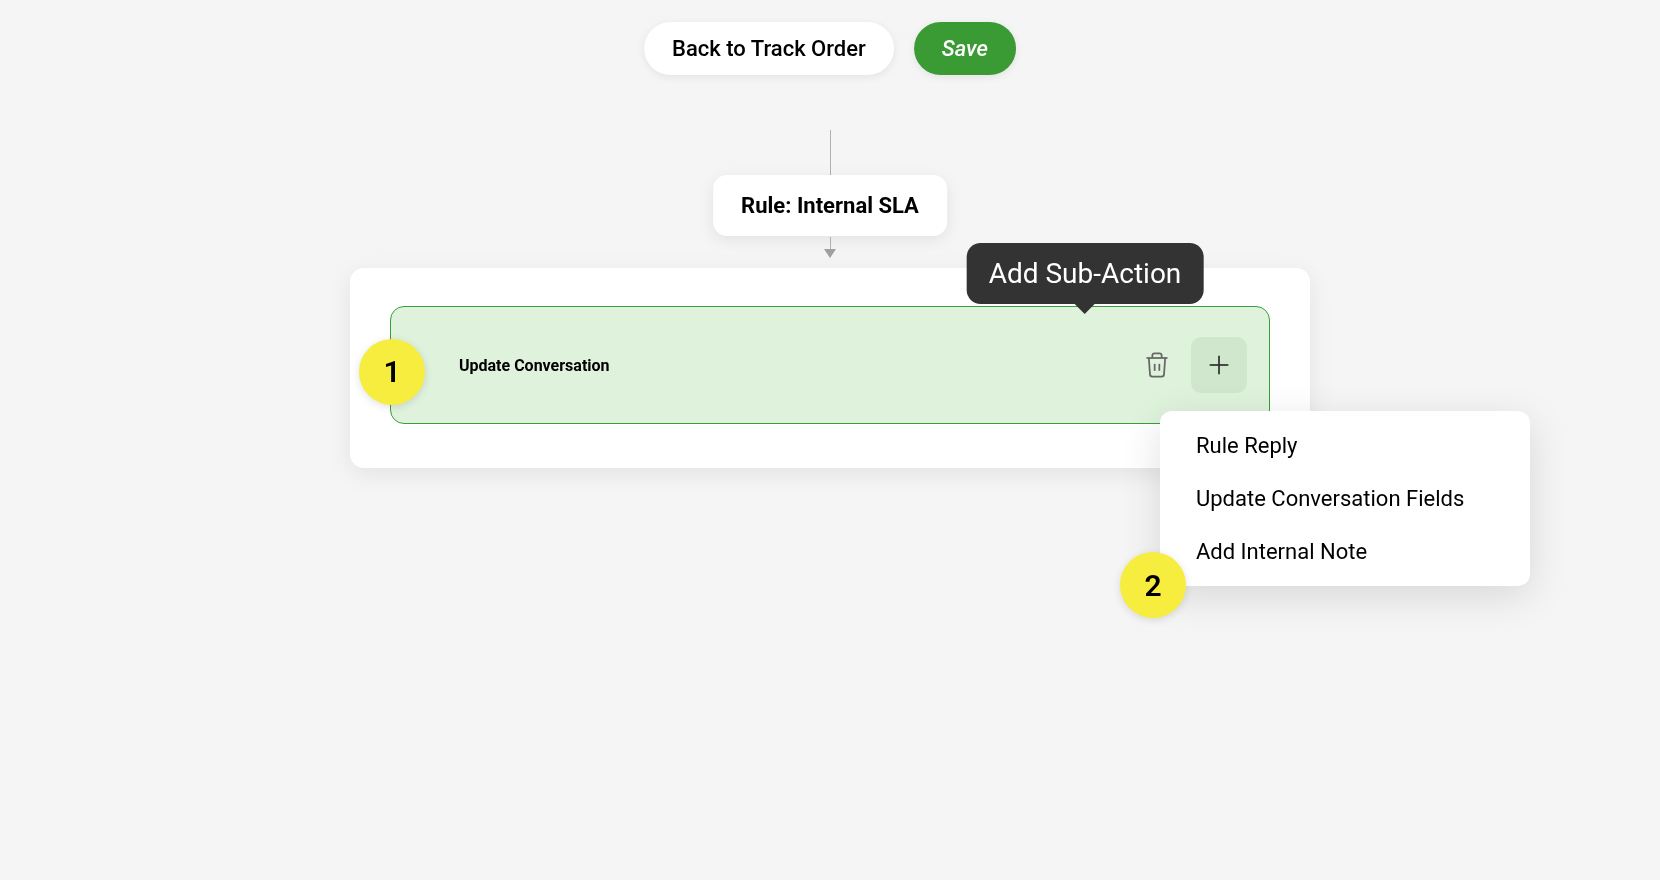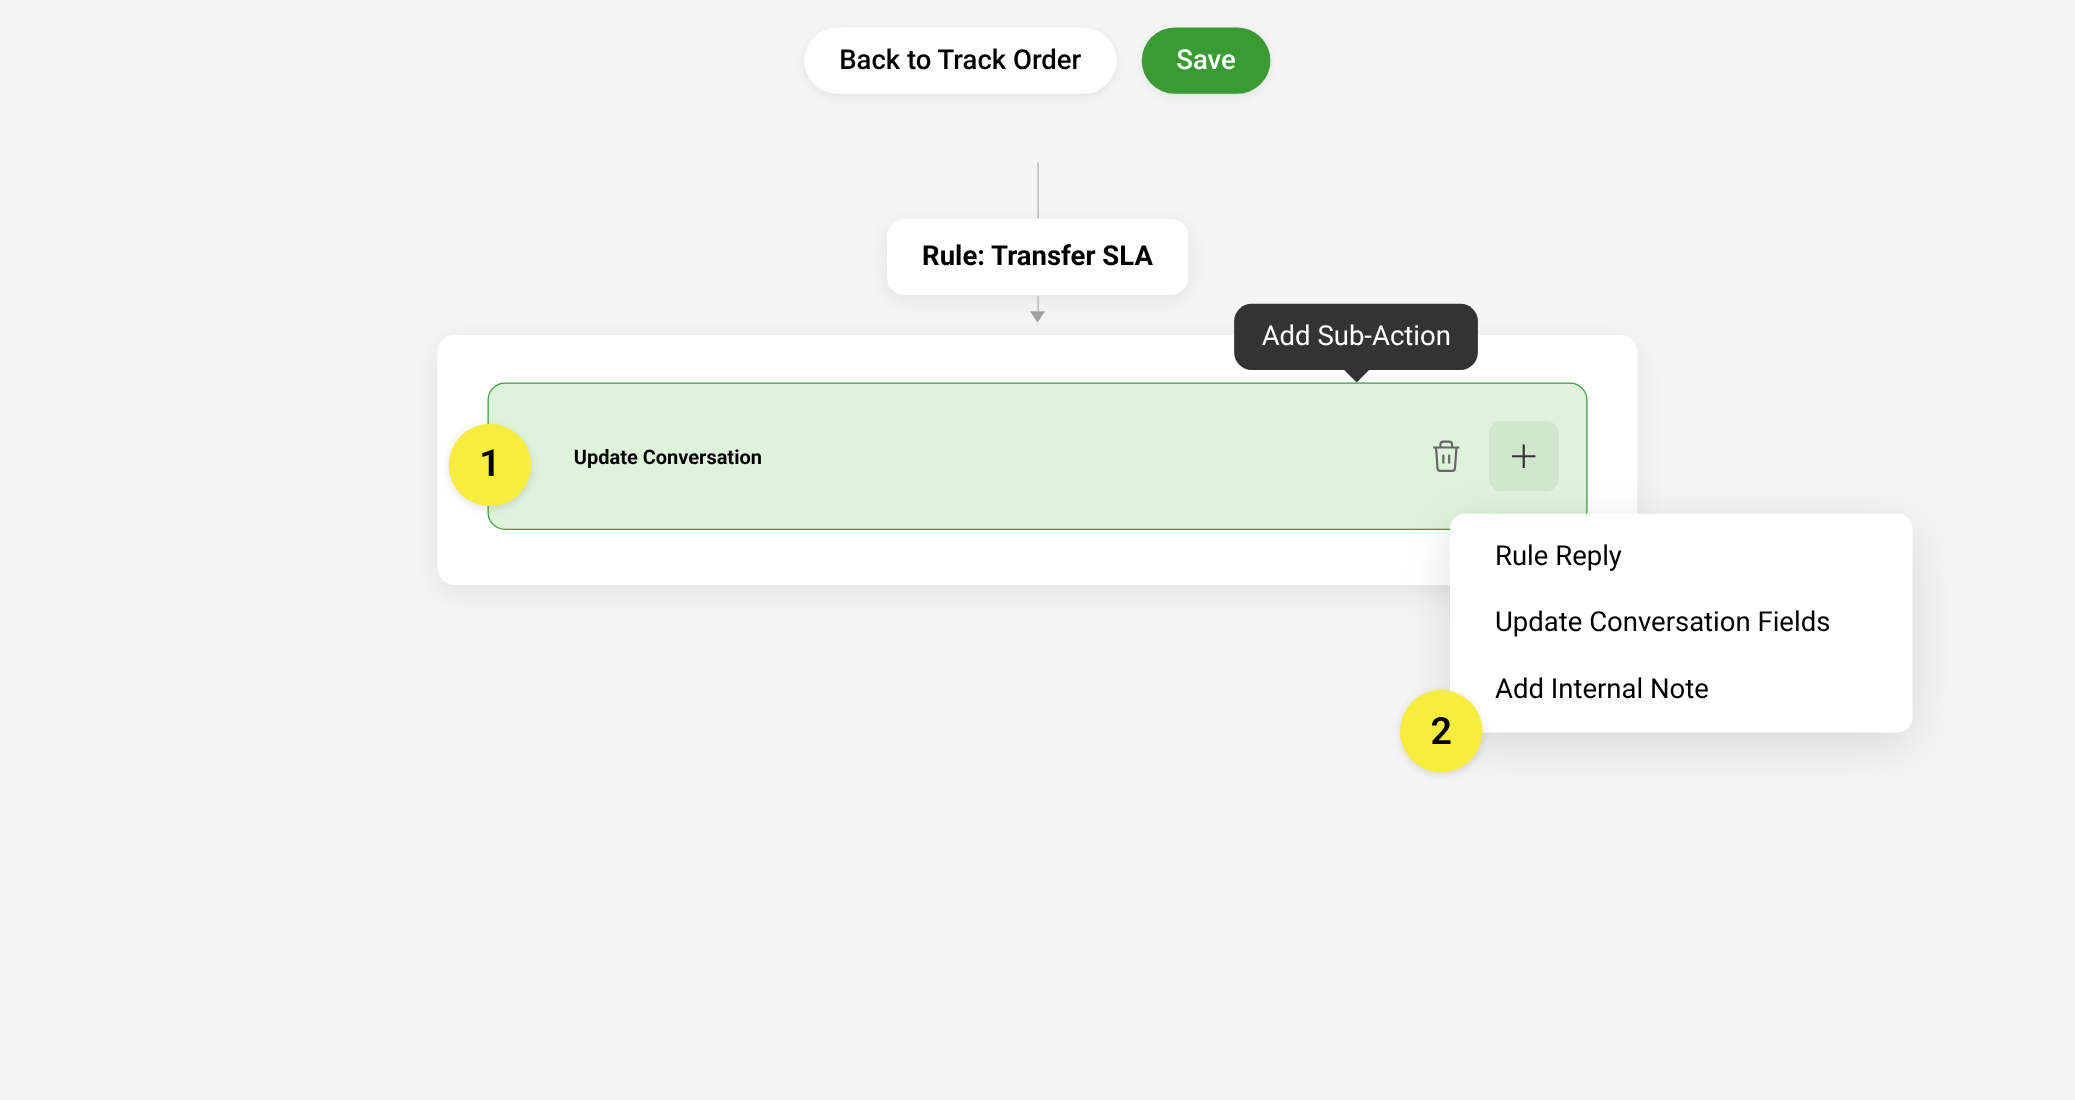--- a/index.html
+++ b/index.html
@@ -40,20 +40,21 @@
       background: #ffffff;
       color: #000;
       box-shadow: 0 2px 8px rgba(0,0,0,0.08);
       text-align: center;
     }
 
     .btn-primary {
       background: #3a9b35;
       color: #fff;
       box-shadow: 0 2px 8px rgba(0,0,0,0.08);
+      font-style: italic;
     }
 
     .connector-line {
       position: absolute;
       left: 50%;
       top: 130px;
       width: 1px;
       height: 45px;
       background: #b0b0b0;
     }
@@ -184,21 +185,21 @@
 
     .tooltip {
       position: absolute;
       top: 243px;
       left: 1085px;
       transform: translateX(-50%);
       background: #333333;
       color: #fff;
       padding: 14px 22px;
       border-radius: 14px;
-      font-size: 22px;
+      font-size: 28px;
       white-space: nowrap;
       z-index: 20;
     }
 
     .tooltip::after {
       content: "";
       position: absolute;
       top: 100%;
       left: 50%;
       transform: translateX(-50%);
@@ -240,21 +241,21 @@
 </head>
 <body>
 
 <div class="toolbar">
   <button class="btn btn-secondary">Back to Track Order</button>
   <button class="btn btn-primary">Save</button>
 </div>
 
 <div class="connector-line"></div>
 
-<div class="rule-node">Rule: Transfer SLA</div>
+<div class="rule-node">Rule: Internal SLA</div>
 
 <div class="connector-arrow">
   <div class="arrow-line"></div>
   <div class="arrow-head"></div>
 </div>
 
 <div class="action-card-container">
   <div class="action-inner">
     <div class="step-badge badge-1">1</div>
     <div class="action-title">Update Conversation</div>

